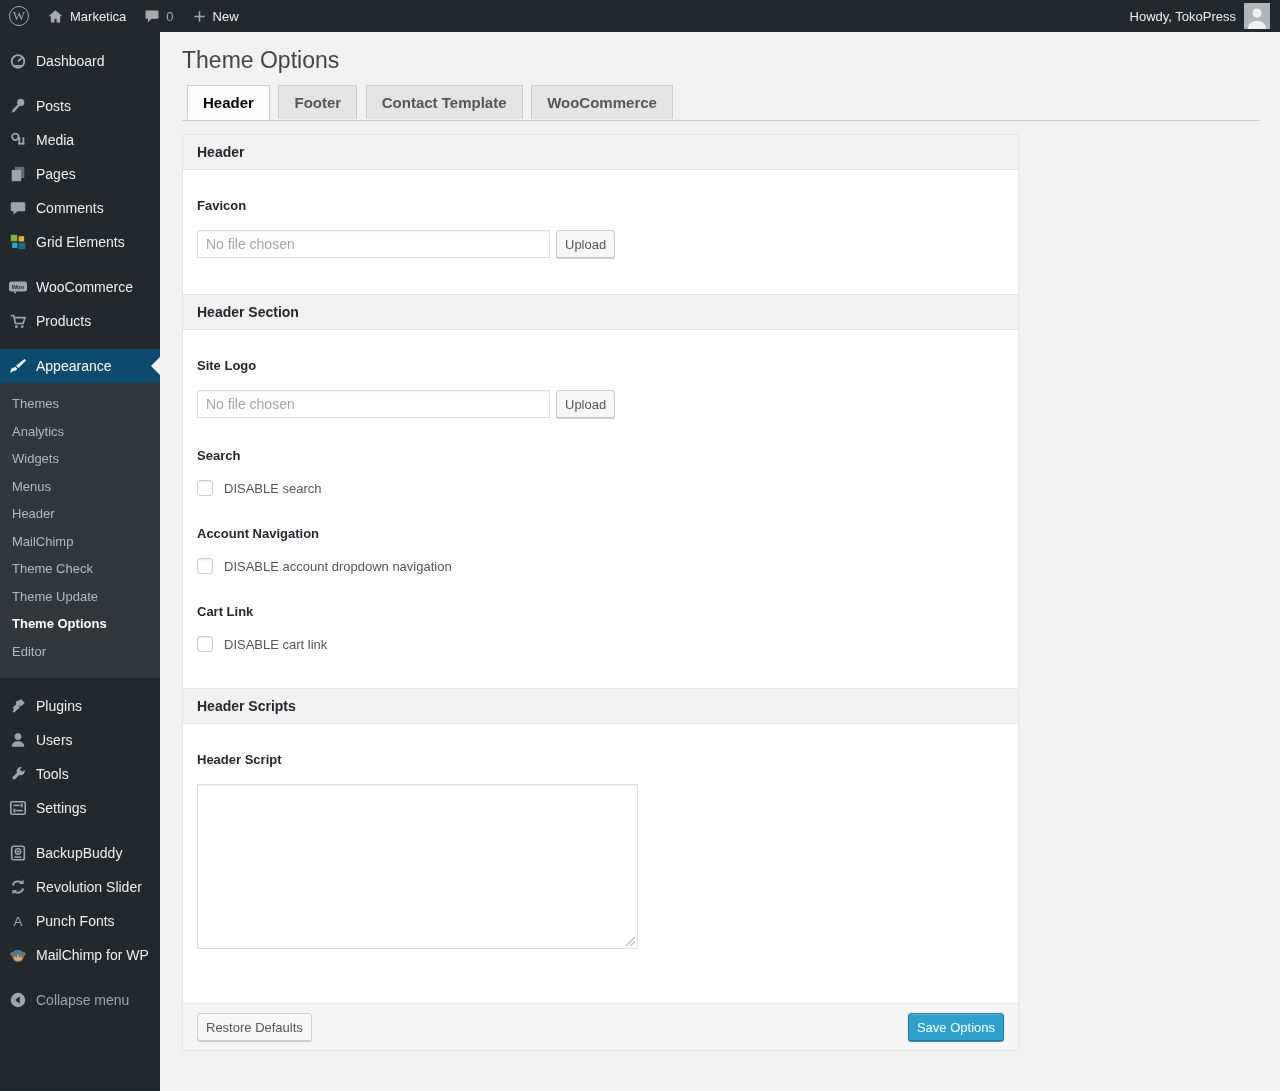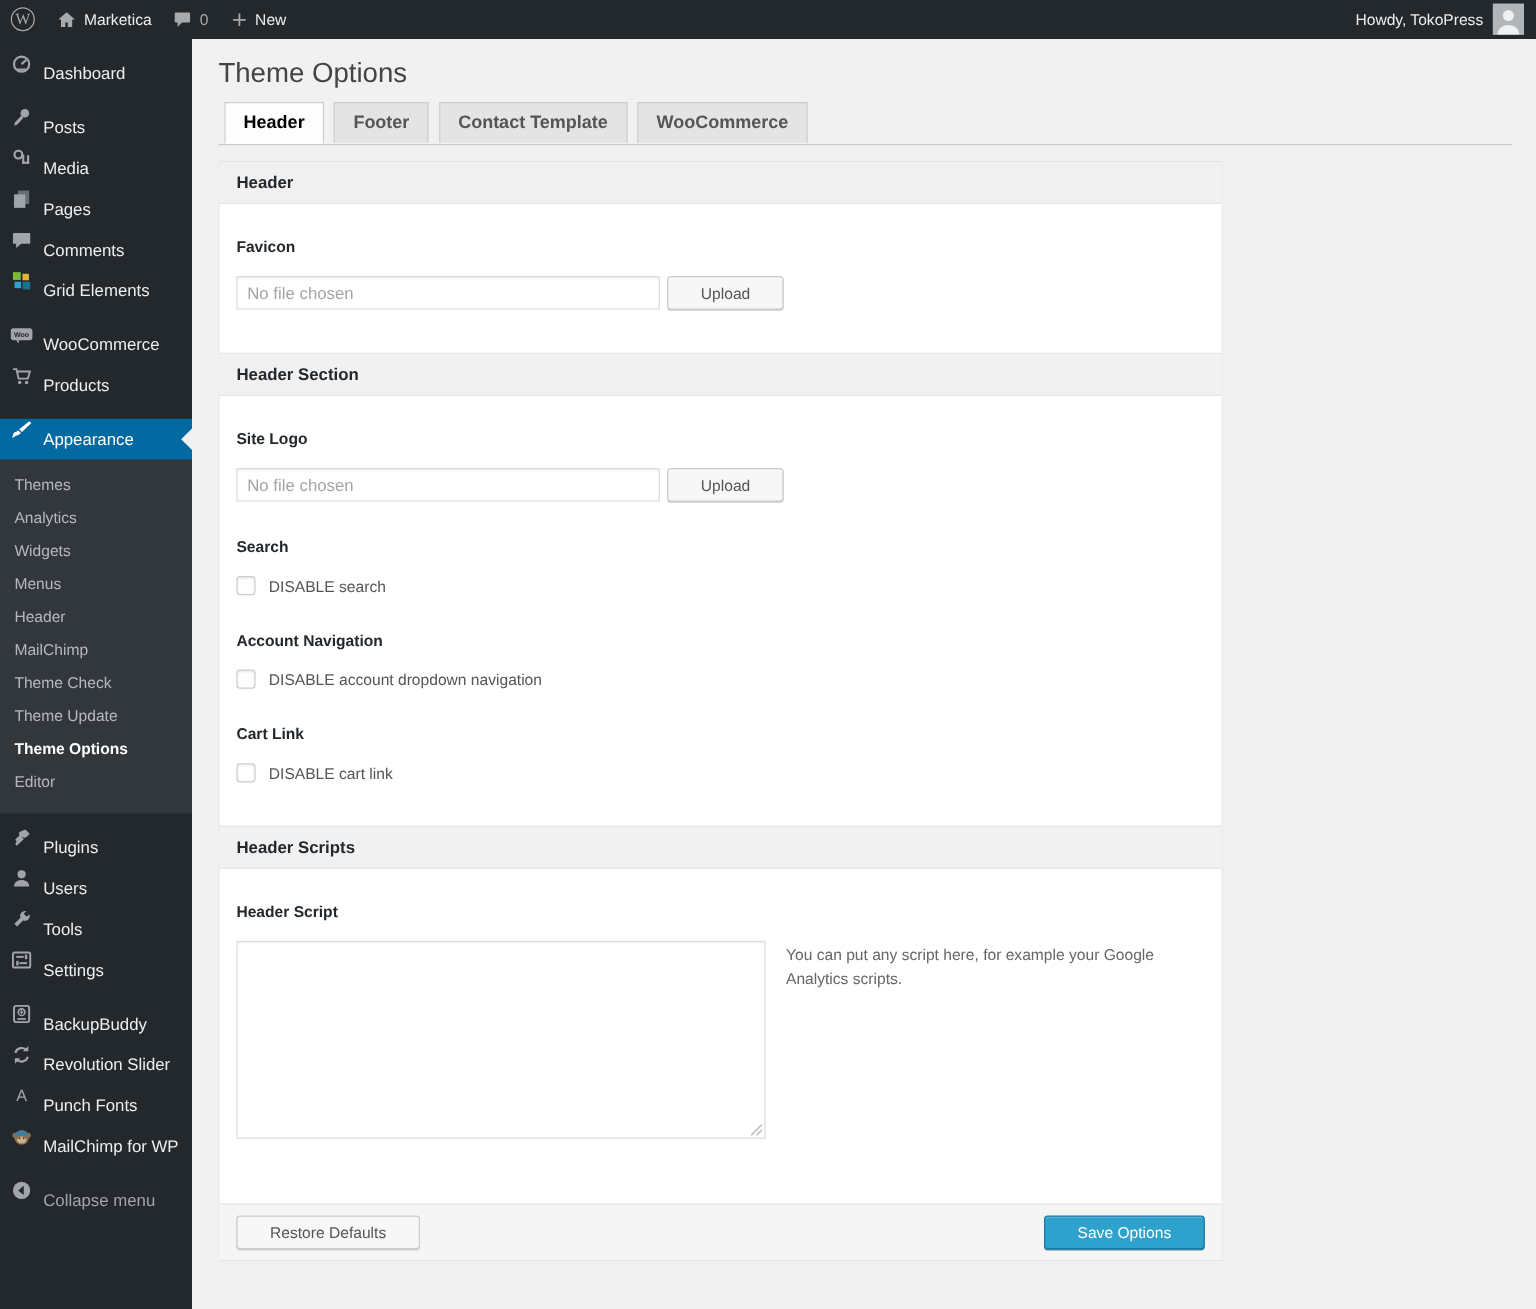--- a/index.html
+++ b/index.html
@@ -22,25 +22,25 @@
   .ab-item .abicon { color:#a7aaad; display:flex; align-items:center; }
   .ab-count { color:#a7aaad; }
   .howdy { color:#eee; font-size:13px; margin-right:8px; }
   .avatar { width:26px; height:26px; background:#b4b9be; display:flex; align-items:flex-end; justify-content:center; overflow:hidden; margin-right:10px; }
   .wplogo { width:20px; height:20px; border:1.6px solid #a7aaad; border-radius:50%; color:#a7aaad; font-family:"Liberation Serif", serif; font-size:13px; line-height:17px; text-align:center; }
   
   #adminmenu {
     position:fixed; top:32px; left:0; bottom:0; width:160px;
     background:#23282d; z-index:40; padding-top:12px;
   }
-  .menu-item { position:relative; display:flex; align-items:flex-start; height:34px; color:#eee; font-size:14px; cursor:pointer; }
+  .menu-item { position:relative; display:flex; align-items:center; height:34px; color:#eee; font-size:14px; cursor:pointer; }
   .menu-item .mi { width:36px; display:flex; justify-content:center; color:#a0a5aa; flex:0 0 36px; }
   .menu-item .mlabel { line-height:34px; }
   .menu-sep { height:11px; }
-  .menu-item.active { background:#0369a1; color:#fff; }
+  .menu-item.active { background:#0c4a6e; color:#fff; }
   .menu-item.active .mi { color:#fff; }
   .menu-item.active .content-arrow {
     position:absolute; right:0; top:50%; margin-top:-9px;
     width:0; height:0; border:9px solid transparent; border-right-color:#f1f1f1;
   }
   .submenu { background:#32373c; padding:7px 0 13px; }
   .submenu-item { display:block; padding:7px 0 6px 12px; color:#b4b9be; font-size:13px; line-height:14.5px; cursor:pointer; }
   .submenu-item.current { color:#fff; font-weight:bold; }
   .collapse .mlabel { color:#a0a5aa; }
   
@@ -66,21 +66,21 @@
   .field-label { font-weight:bold; font-size:13px; color:#23282d; margin-bottom:17px; }
   .file-row { display:flex; align-items:flex-start; }
   input[type="text"].file-input {
     width:353px; height:28px; border:1px solid #ddd; background:#fff;
     padding:0 8px; font-size:14px; color:#333; font-family:"Liberation Sans", sans-serif;
     box-shadow:inset 0 1px 2px rgba(0,0,0,.07); outline:none;
   }
   input.file-input::placeholder { color:#a5a5a5; opacity:1; }
   .btn {
     display:inline-block; font-size:13px; line-height:24px; height:28px;
-    padding:1px 27px 0; border:1px solid #ccc; border-radius:3px;
+    padding:1px 8px 0; border:1px solid #ccc; border-radius:3px;
     background:#f7f7f7; color:#555; cursor:pointer;
     box-shadow:0 1px 0 #ccc; font-family:"Liberation Sans", sans-serif;
   }
   .btn.upload { margin-left:6px; }
   .btn-primary {
     background:#2ea2cc; border-color:#1b7aa6; color:#fff;
     box-shadow:inset 0 1px 0 rgba(120,200,230,.5), 0 1px 0 rgba(0,86,132,.7);
   }
   .check-row { display:flex; align-items:center; gap:11px; color:#555; font-size:13px; }
   input[type="checkbox"] {
@@ -435,21 +435,20 @@
           <div class="field-label">Header Script</div>
           <div class="script-row">
             <span class="ta-wrap">
               <textarea class="script-area" style=""></textarea>
               <span class="grip">
                 <svg width="11" height="11" viewBox="0 0 11 11">
                     <path d="M10 1 1 10M10 5.5 5.5 10" stroke="#bbb" stroke-width="1.2"></path>
                   </svg>
               </span>
             </span>
-            <p class="help-text">You can put any script here, for example your Google Analytics scripts.</p>
           </div>
         </div>
       </div>
     </div>
 
     <div class="panel-footer">
       <button class="btn">Restore Defaults</button>
       <button class="btn btn-primary">Save Options</button>
     </div>
   </div>

